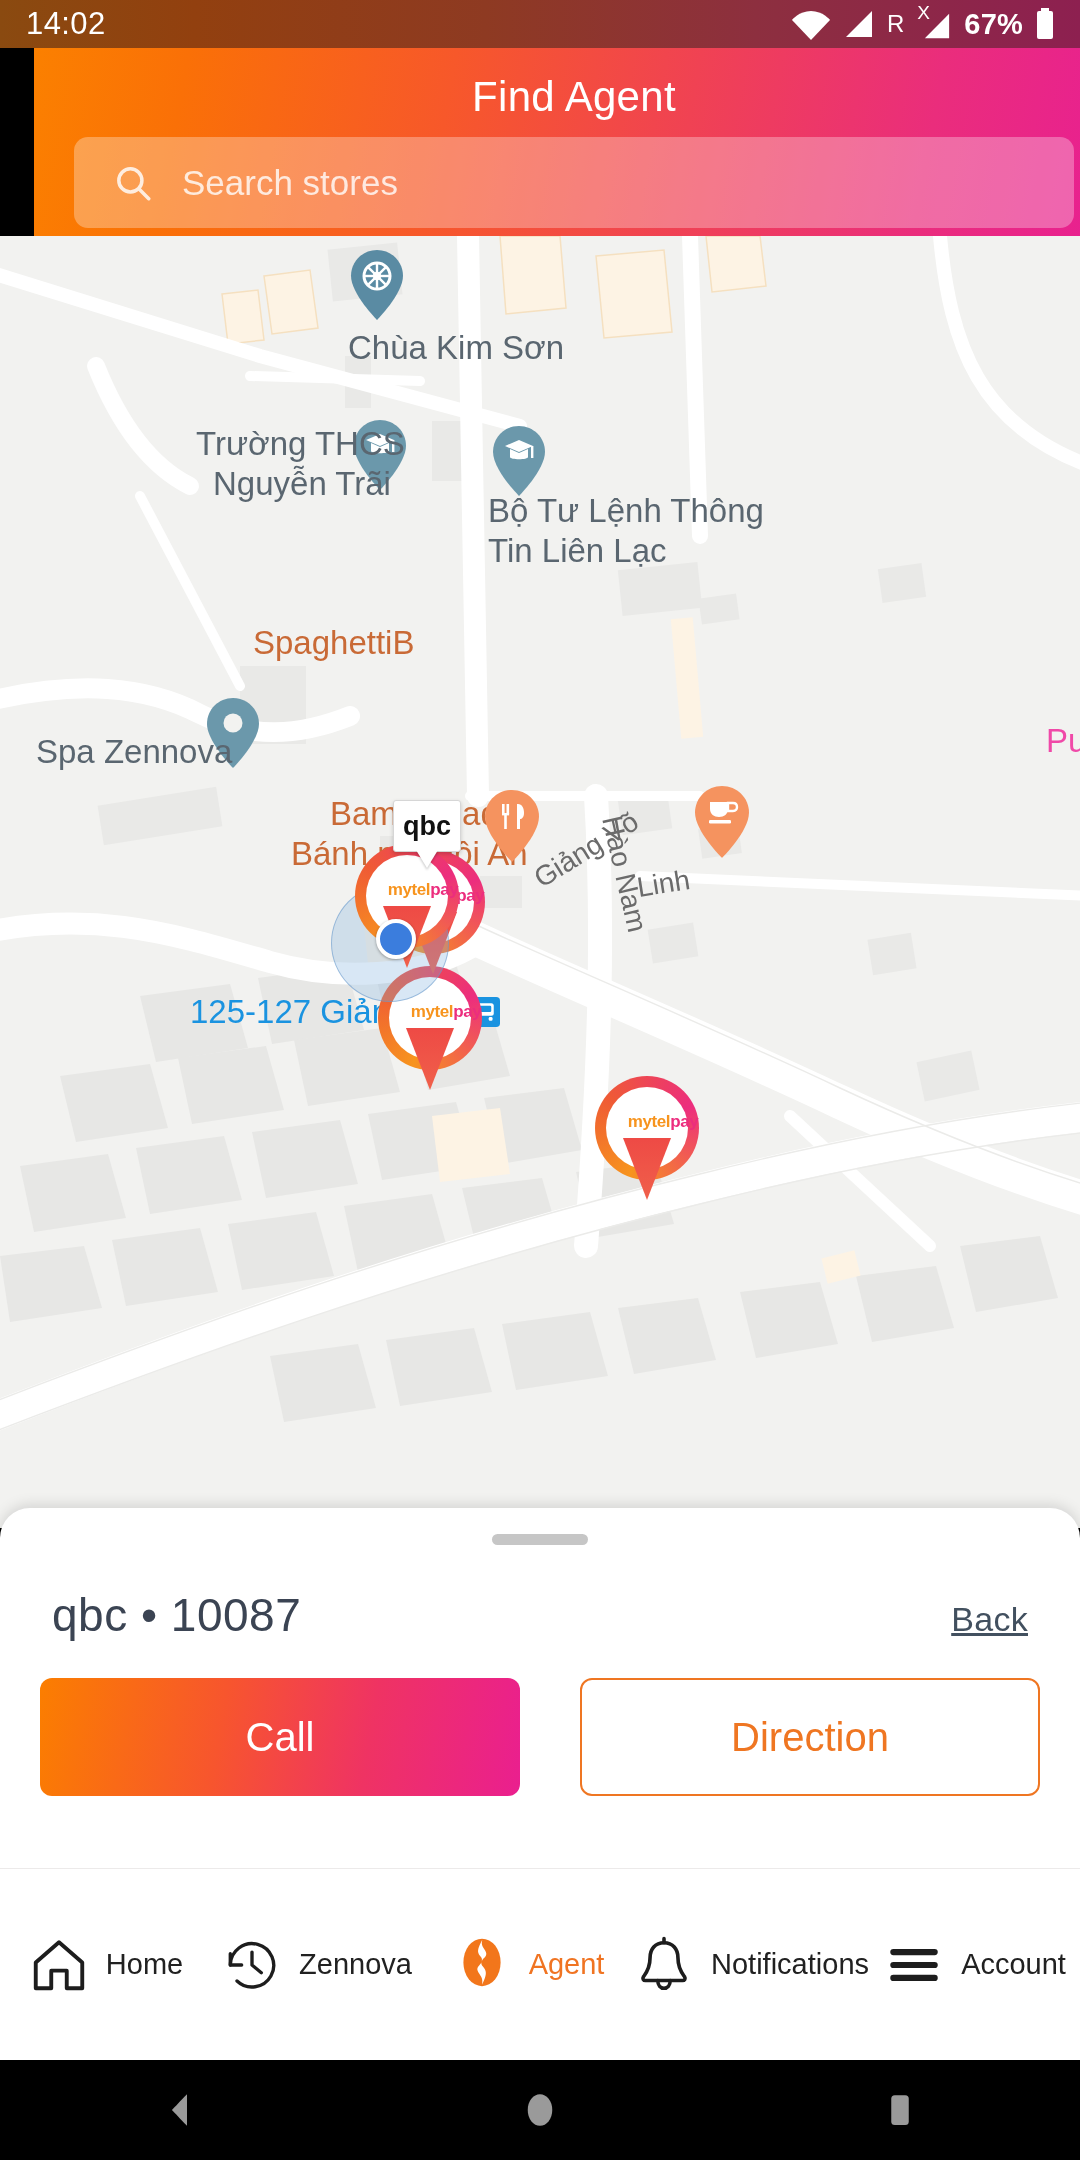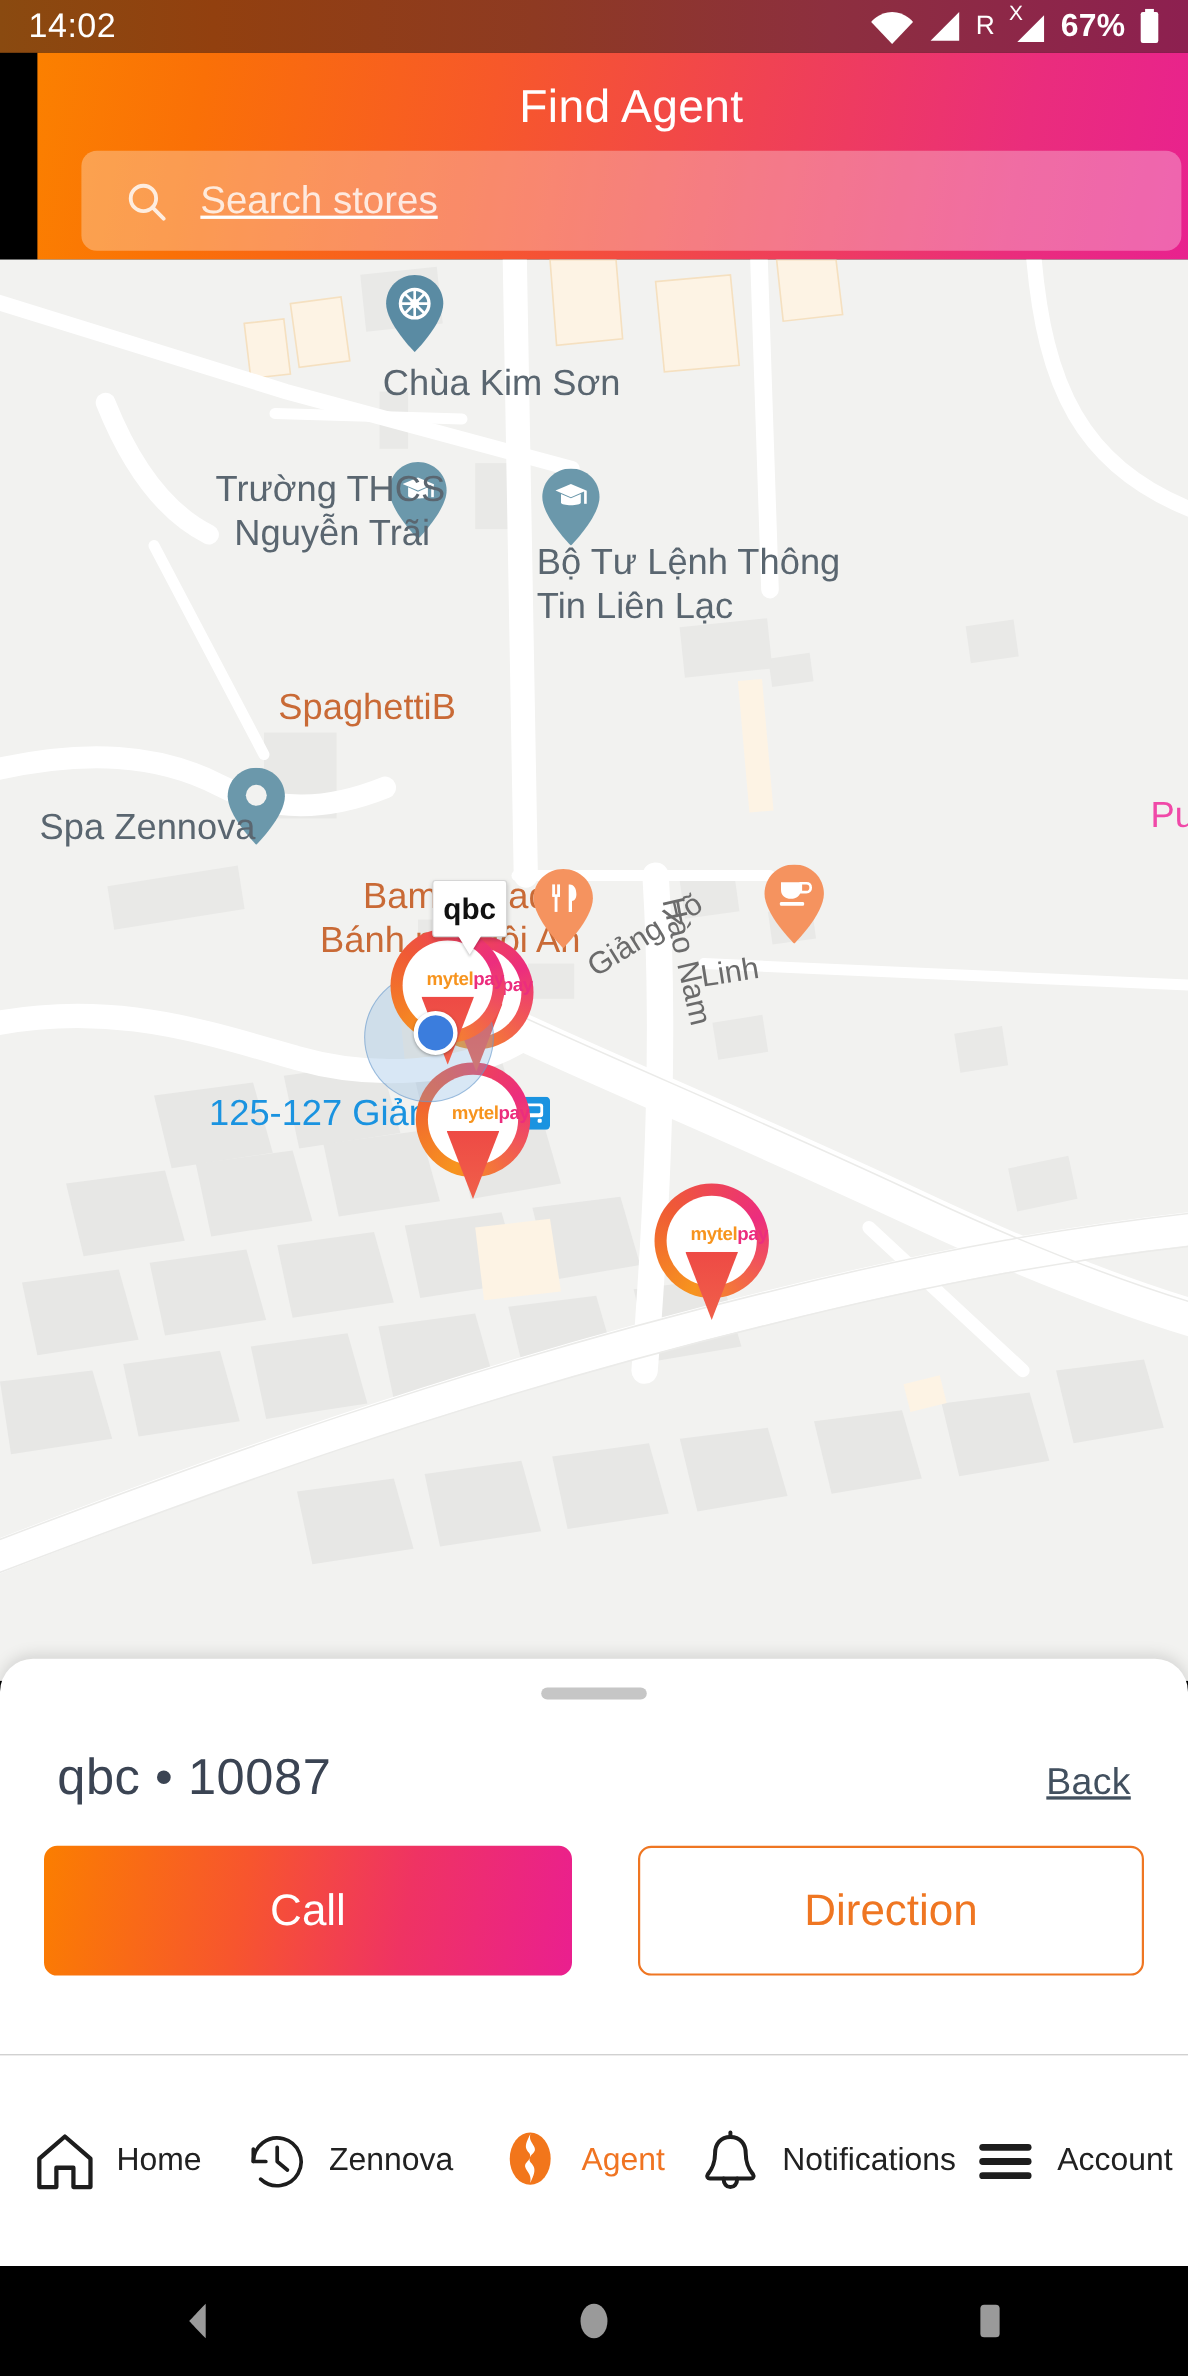--- a/index.html
+++ b/index.html
@@ -38,21 +38,21 @@
   #search-bar{
     position:absolute; left:40px; top:89px; width:1000px; height:91px;
     border-radius:14px;
     background:rgba(255,255,255,.30);
     display:flex; align-items:center; padding-left:38px; gap:28px;
   }
   #search-bar .s-icon{ flex:0 0 auto; opacity:.82; }
   #search-input{
     flex:1; border:0; background:transparent; outline:none;
     font-family:"Liberation Sans", sans-serif;
-    font-size:35px; color:#fff;text-decoration:underline;
+    font-size:35px; color:#fff;
   }
   #search-input::placeholder{ color:rgba(255,255,255,.80); }
 
   
   #map{
     position:absolute; left:0; top:236px; width:1080px; height:1292px;
     background:#f2f2f0; overflow:hidden;
   }
   #map svg.basemap{ position:absolute; left:0; top:0; }
 

